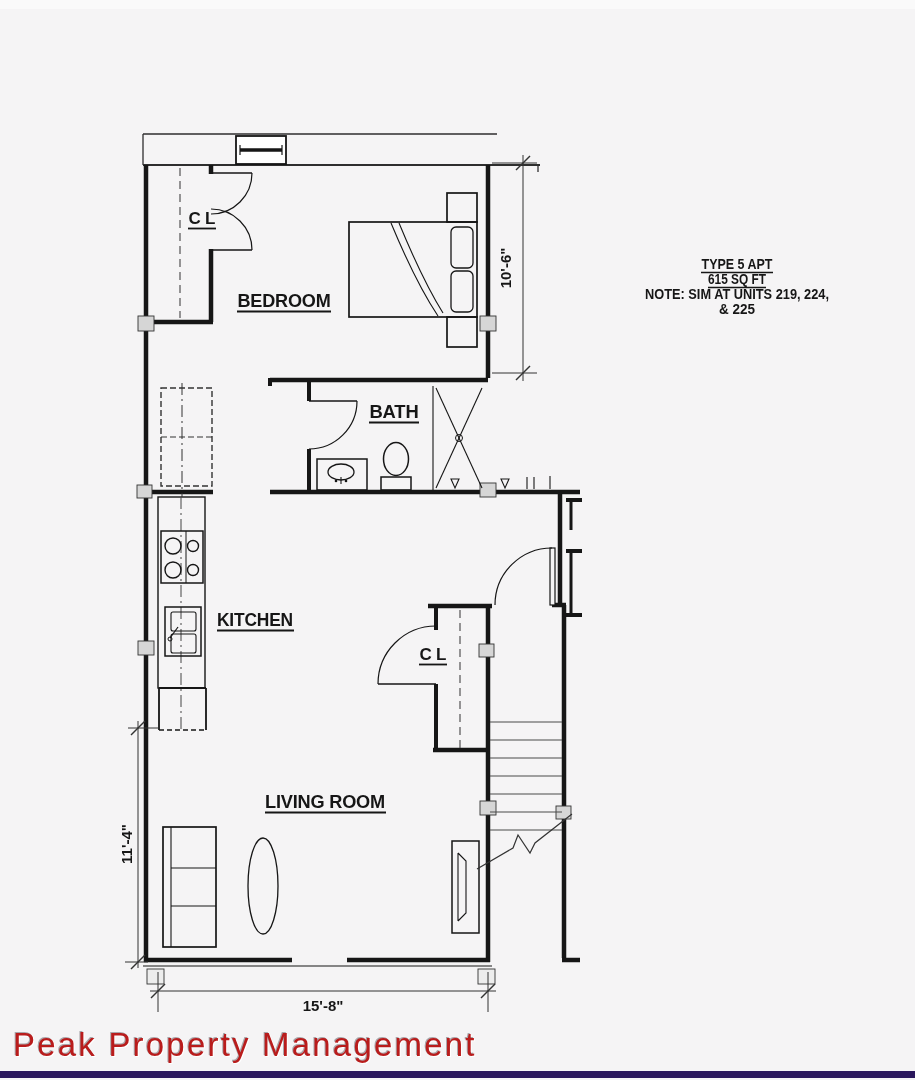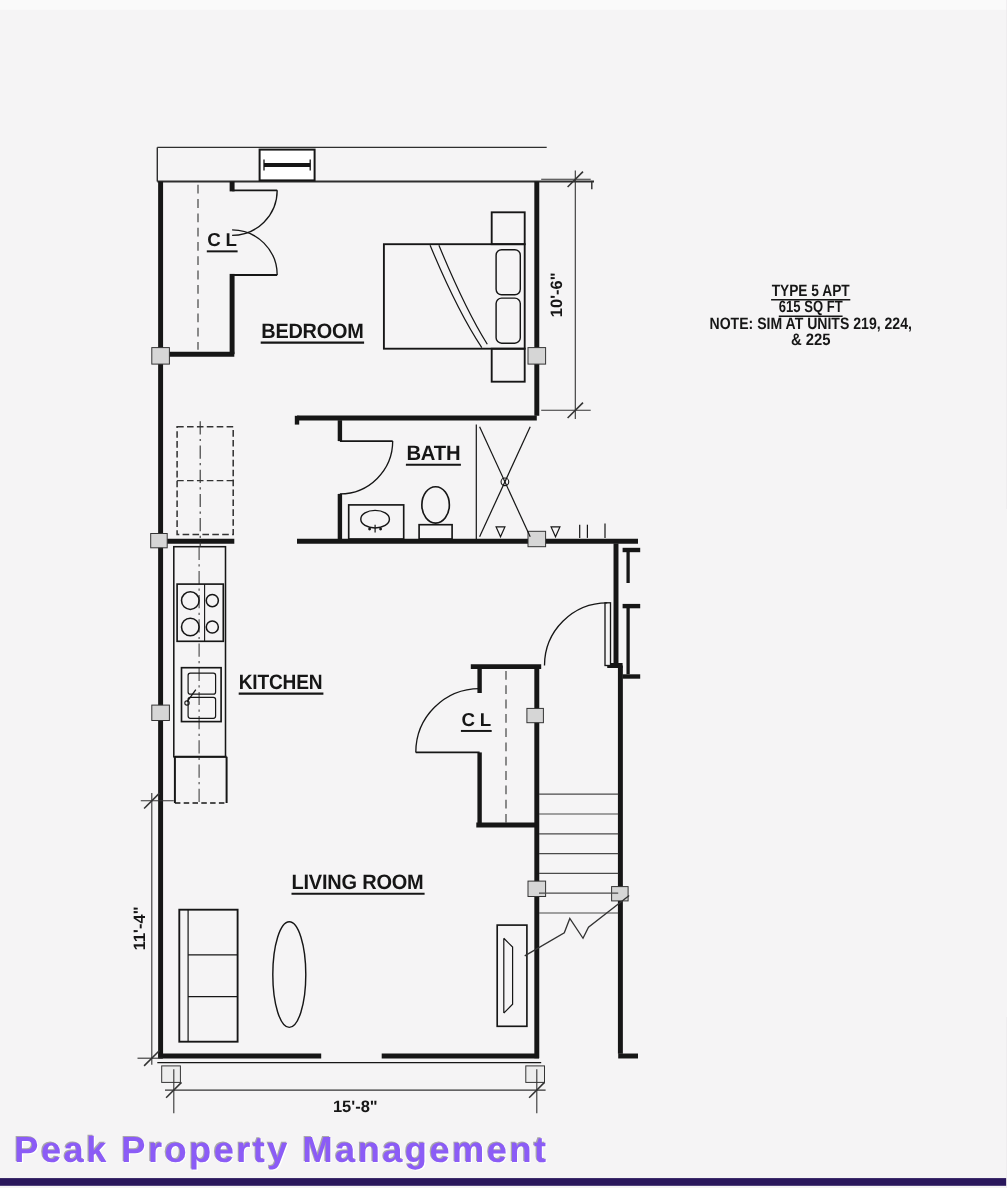--- a/index.html
+++ b/index.html
@@ -5,22 +5,22 @@
   html,body{margin:0;padding:0;background:#e9e8e9;}
   .stage{position:relative;width:915px;height:1080px;background:#f5f4f5;overflow:hidden;
          font-family:"Liberation Sans",sans-serif;}
   .top-strip{position:absolute;top:0;left:0;right:0;height:9px;background:#fafafa;}
   svg{position:absolute;top:0;left:0;}
   svg text{font-family:"Liberation Sans",sans-serif;font-weight:bold;fill:#161616;}
   .room-label{font-size:19px;letter-spacing:-0.2px;}
   .cl-label{font-size:17px;}
   .dim-label{font-size:15px;}
   .title-label{font-size:15px;}
-  .watermark{position:absolute;left:13px;top:1026px;font-size:33px;font-weight:700;
-             letter-spacing:2.2px;color:#8b5cf6;white-space:nowrap;
+  .watermark{position:absolute;left:13px;top:1026px;font-size:33px;font-weight:400;
+             letter-spacing:2.2px;color:#b91c1c;white-space:nowrap;
              text-shadow:-1px -1px 0 #a9a6aa, 1px 1px 0 #ffffff;}
   .bottom-bar{position:absolute;left:0;top:1071px;height:7px;width:100%;background:#2a175c;}
 </style>
 </head>
 <body>
 
 <div class="stage">
   <div class="top-strip"></div>
 
   <svg width="915" height="1080" viewBox="0 0 915 1080">

